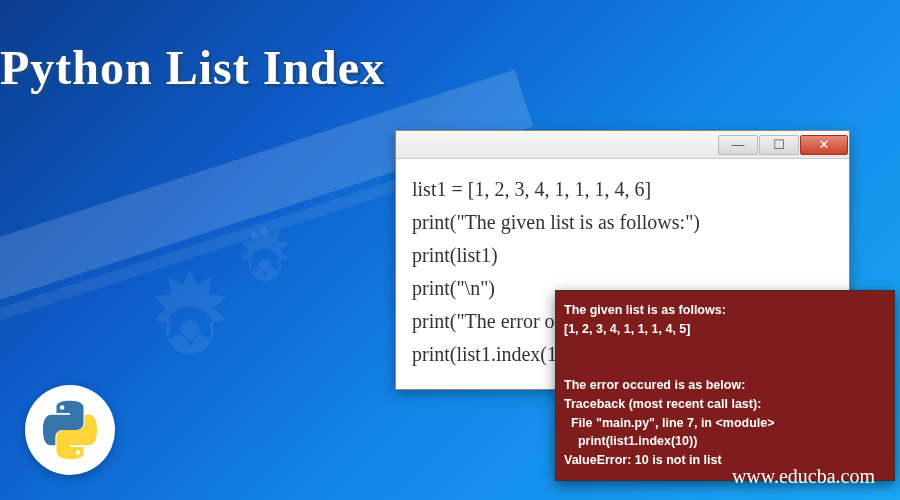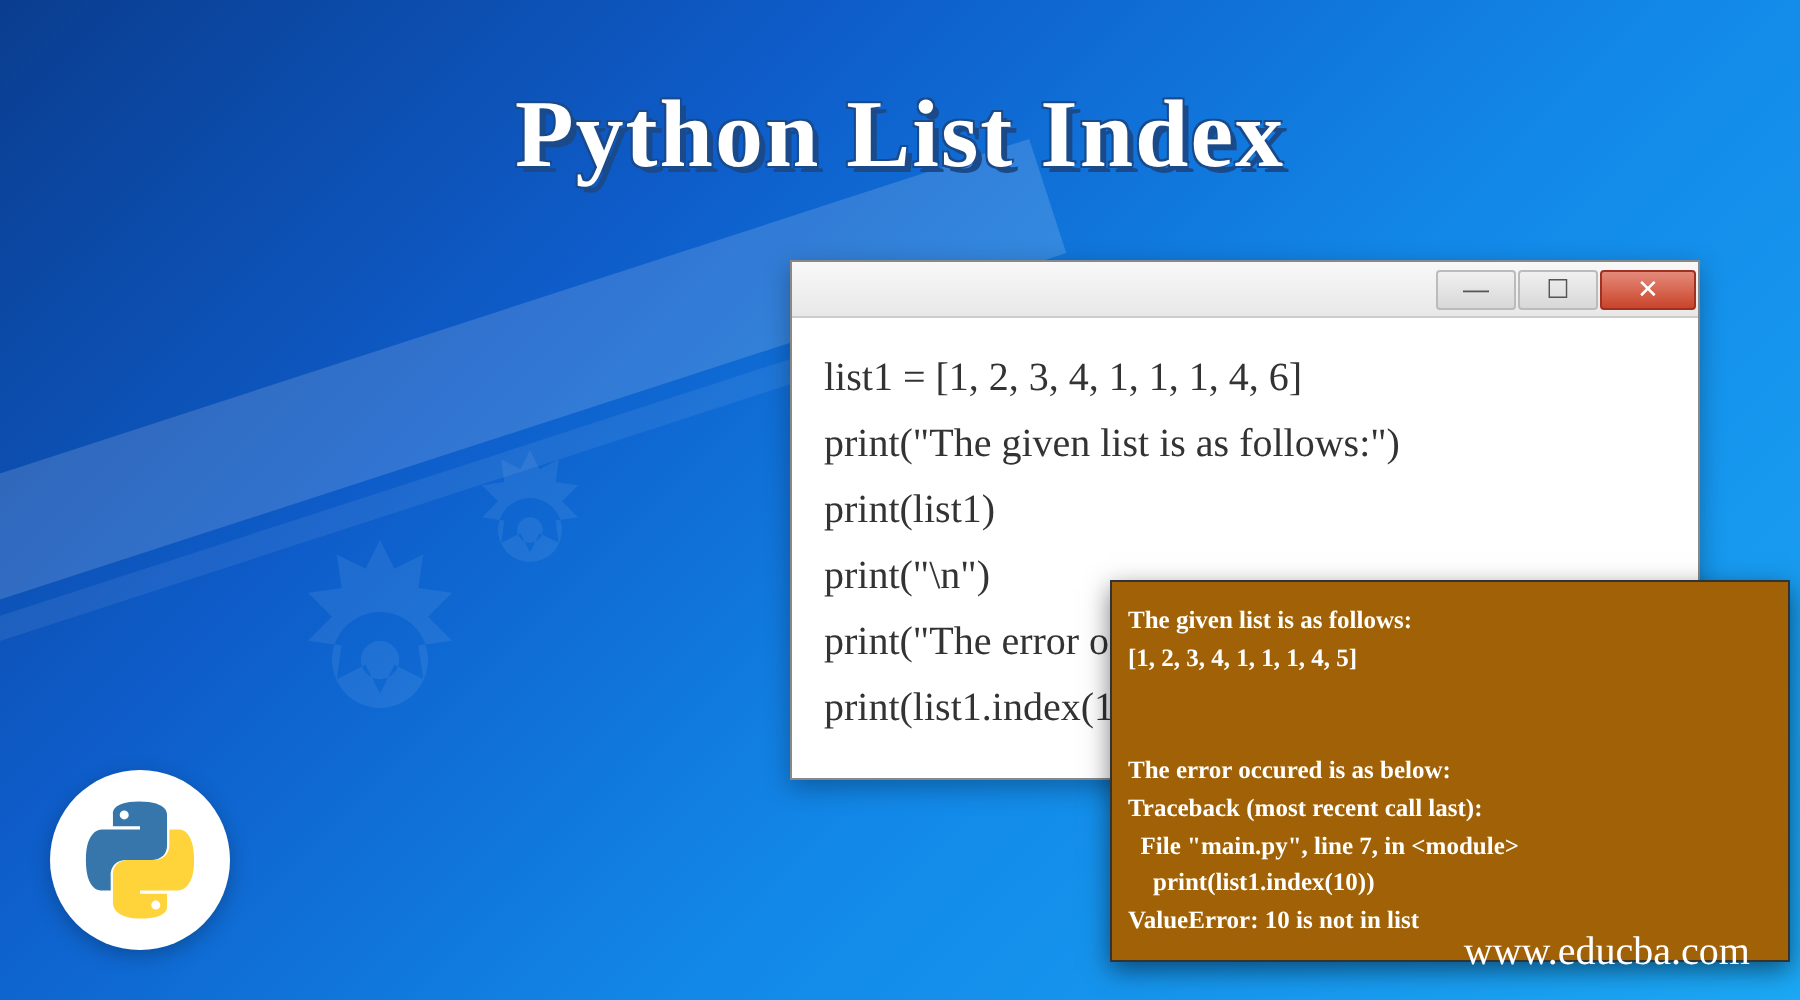--- a/index.html
+++ b/index.html
@@ -33,21 +33,20 @@
       width: 80px;
       height: 80px;
       top: 225px;
       left: 225px;
     }
     .heading {
       position: absolute;
       top: 40px;
       left: 0;
       right: 0;
-      text-align: center;
       font-family: Georgia, 'Times New Roman', serif;
       font-size: 48px;
       font-weight: bold;
       color: #ffffff;
       text-shadow: 3px 3px 0 #1a4a8a, -1px -1px 0 #1a4a8a, 1px -1px 0 #1a4a8a, -1px 1px 0 #1a4a8a;
       letter-spacing: 1px;
     }
     .code-window {
       position: absolute;
       top: 130px;
@@ -101,23 +100,23 @@
       font-size: 20px;
       color: #333;
       line-height: 1.65;
       white-space: pre;
     }
     .terminal {
       position: absolute;
       top: 290px;
       left: 555px;
       width: 340px;
-      background: #a16207;
+      background: #7f1d1d;
       color: #ffffff;
-      font-family: Liberation Serif, serif;
+      font-family: Liberation Sans, sans-serif;
       font-size: 12.5px;
       font-weight: bold;
       padding: 10px 8px;
       line-height: 1.5;
       white-space: pre;
       box-shadow: 0 4px 12px rgba(0,0,0,0.5);
       border: 1px solid #333;
     }
     .python-logo {
       position: absolute;

